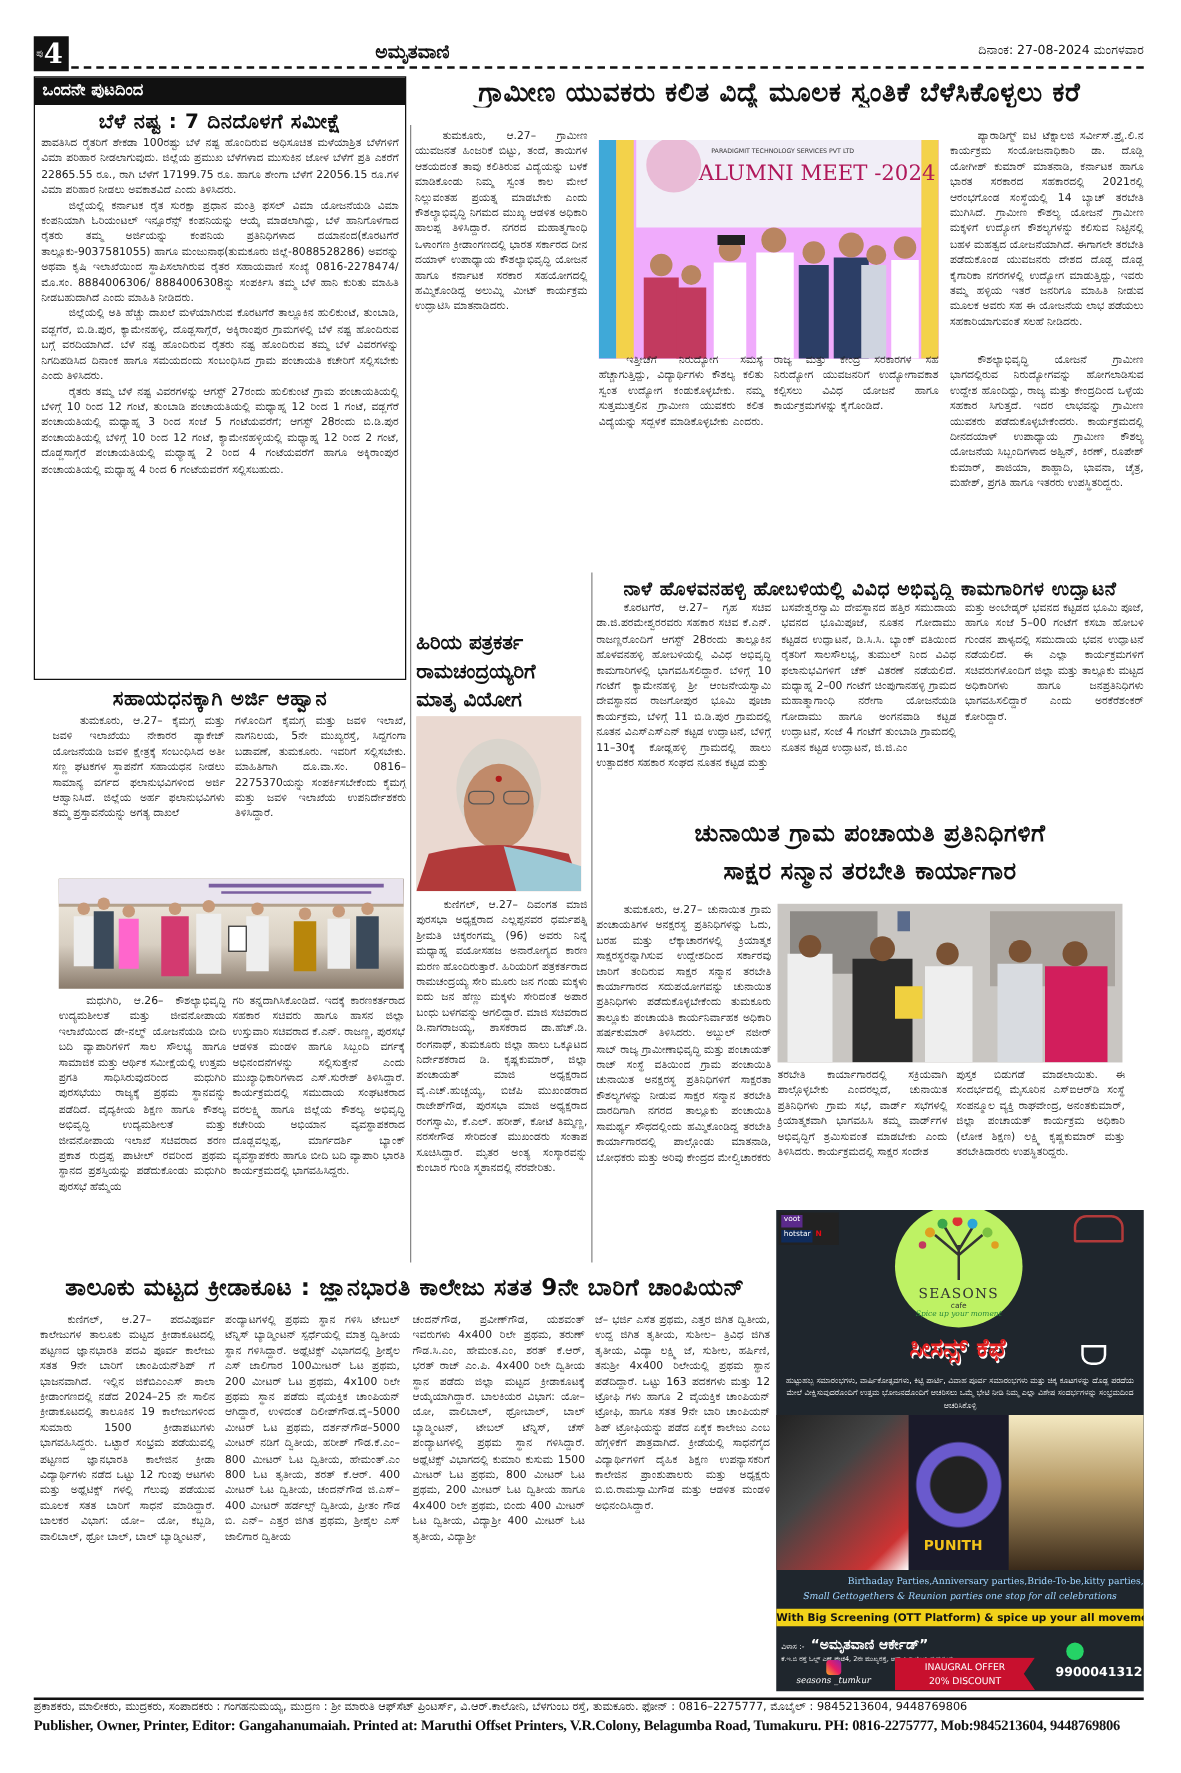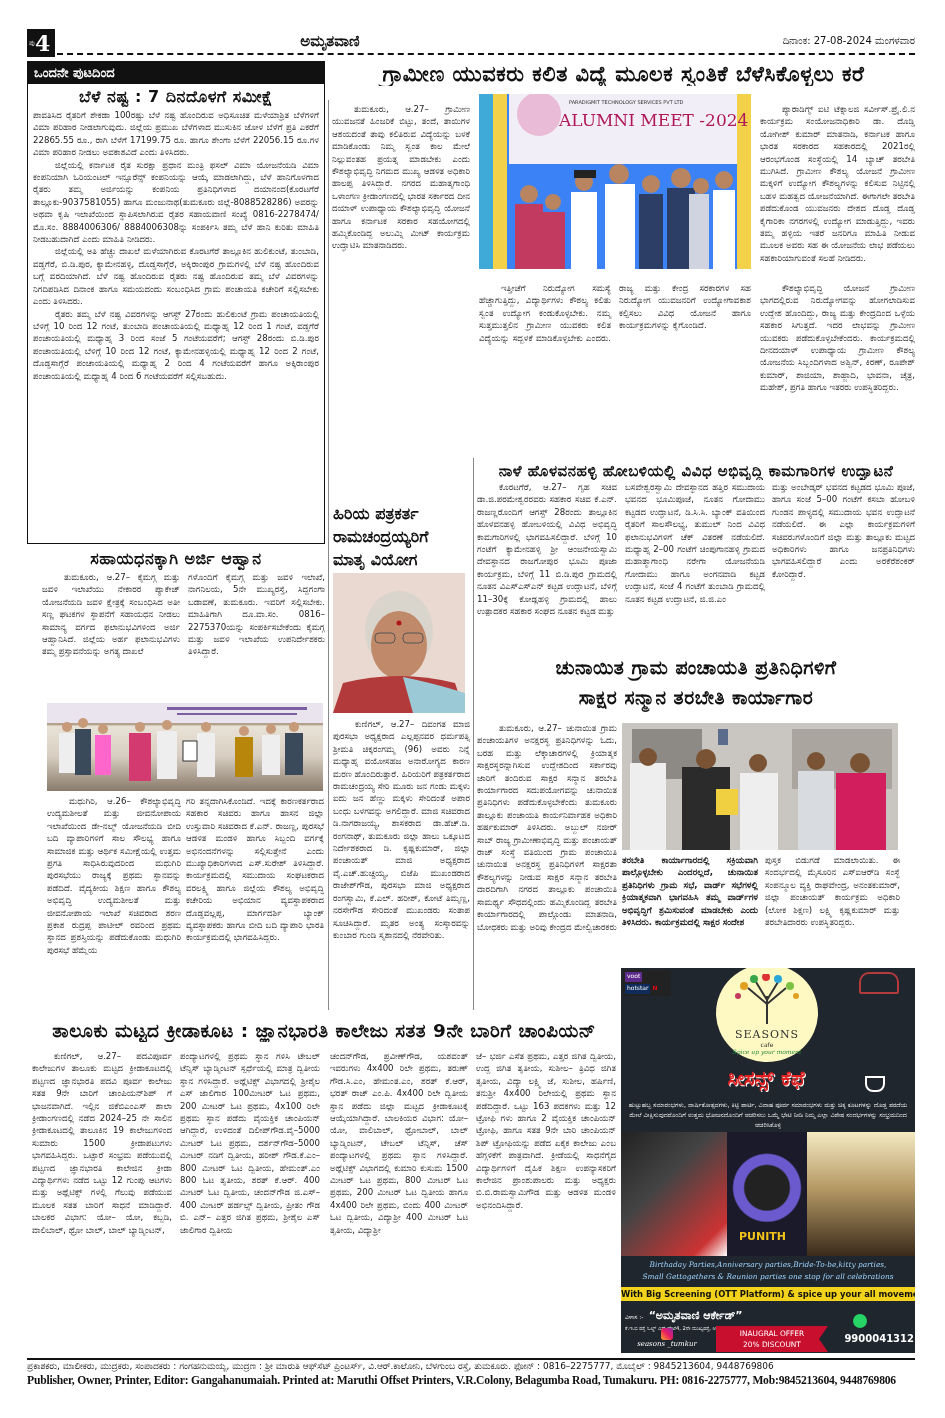--- a/index.html
+++ b/index.html
@@ -97,21 +97,21 @@
     <p>ಮಧುಗಿರಿ, ಆ.26– ಕೌಶಲ್ಯಾಭಿವೃದ್ಧಿ ಉದ್ಯಮಶೀಲತೆ ಮತ್ತು ಜೀವನೋಪಾಯ ಇಲಾಖೆಯಿಂದ ಡೇ-ನಲ್ಮ್ ಯೋಜನೆಯಡಿ ಬೀದಿ ಬದಿ ವ್ಯಾಪಾರಿಗಳಿಗೆ ಸಾಲ ಸೌಲಭ್ಯ ಹಾಗೂ ಸಾಮಾಜಿಕ ಮತ್ತು ಆರ್ಥಿಕ ಸಮೀಕ್ಷೆಯಲ್ಲಿ ಉತ್ತಮ ಪ್ರಗತಿ ಸಾಧಿಸಿರುವುದರಿಂದ ಮಧುಗಿರಿ ಪುರಸಭೆಯು ರಾಜ್ಯಕ್ಕೆ ಪ್ರಥಮ ಸ್ಥಾನವನ್ನು ಪಡೆದಿದೆ. ವೈದ್ಯಕೀಯ ಶಿಕ್ಷಣ ಹಾಗೂ ಕೌಶಲ್ಯ ಅಭಿವೃದ್ಧಿ ಉದ್ಯಮಶೀಲತೆ ಮತ್ತು ಜೀವನೋಪಾಯ ಇಲಾಖೆ ಸಚಿವರಾದ ಶರಣ ಪ್ರಕಾಶ ರುದ್ರಪ್ಪ ಪಾಟೀಲ್ ರವರಿಂದ ಪ್ರಥಮ ಸ್ಥಾನದ ಪ್ರಶಸ್ತಿಯನ್ನು ಪಡೆದುಕೊಂಡು ಮಧುಗಿರಿ ಪುರಸಭೆ ಹೆಮ್ಮೆಯ</p>
   </div>
 <div class="abs body-text" style="left:186px; top:795px; width:138px; height:210px;">
     <p style="text-indent:0">ಗರಿ ತನ್ನದಾಗಿಸಿಕೊಂಡಿದೆ. ಇದಕ್ಕೆ ಕಾರಣಕರ್ತರಾದ ಸಹಕಾರ ಸಚಿವರು ಹಾಗೂ ಹಾಸನ ಜಿಲ್ಲಾ ಉಸ್ತುವಾರಿ ಸಚಿವರಾದ ಕೆ.ಎನ್. ರಾಜಣ್ಣ, ಪುರಸಭೆ ಆಡಳಿತ ಮಂಡಳಿ ಹಾಗೂ ಸಿಬ್ಬಂದಿ ವರ್ಗಕ್ಕೆ ಅಭಿನಂದನೆಗಳನ್ನು ಸಲ್ಲಿಸುತ್ತೇನೆ ಎಂದು ಮುಖ್ಯಾಧಿಕಾರಿಗಳಾದ ಎಸ್.ಸುರೇಶ್ ತಿಳಿಸಿದ್ದಾರೆ. ಕಾರ್ಯಕ್ರಮದಲ್ಲಿ ಸಮುದಾಯ ಸಂಘಟಕರಾದ ವರಲಕ್ಷ್ಮಿ ಹಾಗೂ ಜಿಲ್ಲೆಯ ಕೌಶಲ್ಯ ಅಭಿವೃದ್ಧಿ ಕಚೇರಿಯ ಅಭಿಯಾನ ವ್ಯವಸ್ಥಾಪಕರಾದ ದೊಡ್ಡವಲ್ಲಪ್ಪ, ಮಾರ್ಗದರ್ಶಿ ಬ್ಯಾಂಕ್ ವ್ಯವಸ್ಥಾಪಕರು ಹಾಗೂ ಬೀದಿ ಬದಿ ವ್ಯಾಪಾರಿ ಭಾರತಿ ಕಾರ್ಯಕ್ರಮದಲ್ಲಿ ಭಾಗವಹಿಸಿದ್ದರು.</p>
   </div>
 
 <div class="abs headline" style="left:332px; top:62px; width:583px; font-size:21px; white-space:nowrap; overflow:hidden;">ಗ್ರಾಮೀಣ ಯುವಕರು ಕಲಿತ ವಿದ್ಯೆ ಮೂಲಕ ಸ್ವಂತಿಕೆ ಬೆಳೆಸಿಕೊಳ್ಳಲು ಕರೆ</div>
 <div class="abs body-text" style="left:332px; top:103px; width:138px; height:175px;">
     <p>ತುಮಕೂರು, ಆ.27– ಗ್ರಾಮೀಣ ಯುವಜನತೆ ಹಿಂಜರಿಕೆ ಬಿಟ್ಟು, ತಂದೆ, ತಾಯಿಗಳ ಆಶಯದಂತೆ ತಾವು ಕಲಿತಿರುವ ವಿದ್ಯೆಯನ್ನು ಬಳಕೆ ಮಾಡಿಕೊಂಡು ನಿಮ್ಮ ಸ್ವಂತ ಕಾಲ ಮೇಲೆ ನಿಲ್ಲುವಂತಹ ಪ್ರಯತ್ನ ಮಾಡಬೇಕು ಎಂದು ಕೌಶಲ್ಯಾಭಿವೃದ್ಧಿ ನಿಗಮದ ಮುಖ್ಯ ಆಡಳಿತ ಅಧಿಕಾರಿ ಹಾಲಪ್ಪ ತಿಳಿಸಿದ್ದಾರೆ. ನಗರದ ಮಹಾತ್ಮಗಾಂಧಿ ಒಳಾಂಗಣ ಕ್ರೀಡಾಂಗಣದಲ್ಲಿ ಭಾರತ ಸರ್ಕಾರದ ದೀನ ದಯಾಳ್ ಉಪಾಧ್ಯಾಯ ಕೌಶಲ್ಯಾಭಿವೃದ್ಧಿ ಯೋಜನೆ ಹಾಗೂ ಕರ್ನಾಟಕ ಸರಕಾರ ಸಹಯೋಗದಲ್ಲಿ ಹಮ್ಮಿಕೊಂಡಿದ್ದ ಅಲುಮ್ನಿ ಮೀಟ್ ಕಾರ್ಯಕ್ರಮ ಉದ್ಘಾಟಿಸಿ ಮಾತನಾಡಿದರು.</p>
   </div>
-<div class="abs photo" style="left:479px; top:94px; width:272px; height:175px; background:#3b82f6;">
+<div class="abs photo" style="left:479px; top:112px; width:272px; height:175px; background:#f0abfc;">
   <svg width="272" height="175">
     <rect x="0" y="0" width="14" height="175" fill="#3fa9d8"></rect>
     <rect x="14" y="0" width="14" height="175" fill="#f3d24a"></rect>
     <rect x="258" y="0" width="14" height="175" fill="#f3d24a"></rect>
     <rect x="30" y="0" width="228" height="70" fill="#f1eef7"></rect>
     <circle cx="60" cy="20" r="22" fill="#e59ac0" opacity="0.6"></circle>
     <text x="90" y="10" font-size="5" fill="#333" font-family="DejaVu Sans, sans-serif">PARADIGMIT TECHNOLOGY SERVICES PVT LTD</text>
     <text x="80" y="32" font-size="17" fill="#b0185a" font-family="DejaVu Serif, serif">ALUMNI MEET -2024</text>
     <g fill="#c23a5f">
         <rect x="36" y="110" width="28" height="65"></rect>
@@ -204,21 +204,21 @@
     <g fill="#7a5234">
         <circle cx="26" cy="34" r="9"></circle>
         <circle cx="84" cy="36" r="10"></circle>
         <circle cx="136" cy="40" r="9"></circle>
         <circle cx="194" cy="38" r="9"></circle>
         <circle cx="238" cy="40" r="10"></circle>
       </g>
     <rect x="94" y="66" width="22" height="26" fill="#f0d040"></rect>
   </svg>
 </div>
-<div class="abs body-text" style="left:622px; top:854px; width:136px; height:110px;font-weight:bold;">
+<div class="abs body-text" style="left:622px; top:854px; width:136px; height:110px;">
     <p style="text-indent:0">ತರಬೇತಿ ಕಾರ್ಯಾಗಾರದಲ್ಲಿ ಸಕ್ರಿಯವಾಗಿ ಪಾಲ್ಗೊಳ್ಳಬೇಕು ಎಂದರಲ್ಲದೆ, ಚುನಾಯಿತ ಪ್ರತಿನಿಧಿಗಳು ಗ್ರಾಮ ಸಭೆ, ವಾರ್ಡ್ ಸಭೆಗಳಲ್ಲಿ ಕ್ರಿಯಾತ್ಮಕವಾಗಿ ಭಾಗವಹಿಸಿ ತಮ್ಮ ವಾರ್ಡ್‌ಗಳ ಅಭಿವೃದ್ಧಿಗೆ ಶ್ರಮಿಸುವಂತೆ ಮಾಡಬೇಕು ಎಂದು ತಿಳಿಸಿದರು. ಕಾರ್ಯಕ್ರಮದಲ್ಲಿ ಸಾಕ್ಷರ ಸಂದೇಶ</p>
   </div>
 <div class="abs body-text" style="left:765px; top:854px; width:135px; height:110px;">
     <p style="text-indent:0">ಪುಸ್ತಕ ಬಿಡುಗಡೆ ಮಾಡಲಾಯಿತು. ಈ ಸಂದರ್ಭದಲ್ಲಿ ಮೈಸೂರಿನ ಎಸ್‌ಐಆರ್‌ಡಿ ಸಂಸ್ಥೆ ಸಂಪನ್ಮೂಲ ವ್ಯಕ್ತಿ ರಾಘವೇಂದ್ರ, ಅನಂತಕುಮಾರ್, ಜಿಲ್ಲಾ ಪಂಚಾಯತ್ ಕಾರ್ಯಕ್ರಮ ಅಧಿಕಾರಿ (ಲೋಕ ಶಿಕ್ಷಣ) ಲಕ್ಷ್ಮಿ ಕೃಷ್ಣಕುಮಾರ್ ಮತ್ತು ತರಬೇತಿದಾರರು ಉಪಸ್ಥಿತರಿದ್ದರು.</p>
   </div>
 
 <div class="abs headline" style="left:30px; top:1020px; width:588px; font-size:18.5px; white-space:nowrap; overflow:hidden;">ತಾಲೂಕು ಮಟ್ಟದ ಕ್ರೀಡಾಕೂಟ : ಜ್ಞಾನಭಾರತಿ ಕಾಲೇಜು ಸತತ 9ನೇ ಬಾರಿಗೆ ಚಾಂಪಿಯನ್</div>
 <div class="abs body-text" style="left:32px; top:1050px; width:140px; height:305px;">
     <p>ಕುಣಿಗಲ್, ಆ.27– ಪದವಿಪೂರ್ವ ಕಾಲೇಜುಗಳ ತಾಲೂಕು ಮಟ್ಟದ ಕ್ರೀಡಾಕೂಟದಲ್ಲಿ ಪಟ್ಟಣದ ಜ್ಞಾನಭಾರತಿ ಪದವಿ ಪೂರ್ವ ಕಾಲೇಜು ಸತತ 9ನೇ ಬಾರಿಗೆ ಚಾಂಪಿಯನ್‌ಶಿಪ್ ಗೆ ಭಾಜನವಾಗಿದೆ. ಇಲ್ಲಿನ ಜಿಕೆಬಿಎಂಎಸ್ ಶಾಲಾ ಕ್ರೀಡಾಂಗಣದಲ್ಲಿ ನಡೆದ 2024–25 ನೇ ಸಾಲಿನ ಕ್ರೀಡಾಕೂಟದಲ್ಲಿ ತಾಲೂಕಿನ 19 ಕಾಲೇಜುಗಳಿಂದ ಸುಮಾರು 1500 ಕ್ರೀಡಾಪಟುಗಳು ಭಾಗವಹಿಸಿದ್ದರು. ಒಟ್ಟಾರೆ ಸಂಭ್ರಮ ಪಡೆಯುವಲ್ಲಿ ಪಟ್ಟಣದ ಜ್ಞಾನಭಾರತಿ ಕಾಲೇಜಿನ ಕ್ರೀಡಾ ವಿದ್ಯಾರ್ಥಿಗಳು ನಡೆದ ಒಟ್ಟು 12 ಗುಂಪು ಆಟಗಳು ಮತ್ತು ಅಥ್ಲೆಟಿಕ್ಸ್ ಗಳಲ್ಲಿ ಗೆಲುವು ಪಡೆಯುವ ಮೂಲಕ ಸತತ ಬಾರಿಗೆ ಸಾಧನೆ ಮಾಡಿದ್ದಾರೆ. ಬಾಲಕರ ವಿಭಾಗ: ಯೋ– ಯೋ, ಕಬ್ಬಡಿ, ವಾಲಿಬಾಲ್, ಥ್ರೋ ಬಾಲ್, ಬಾಲ್ ಬ್ಯಾಡ್ಮಿಂಟನ್,</p>
   </div>
@@ -232,21 +232,21 @@
     <p style="text-indent:0">ಜೆ– ಭರ್ಜಿ ಎಸೆತ ಪ್ರಥಮ, ಎತ್ತರ ಜಿಗಿತ ದ್ವಿತೀಯ, ಉದ್ದ ಜಿಗಿತ ತೃತೀಯ, ಸುಶೀಲ– ತ್ರಿವಿಧ ಜಿಗಿತ ತೃತೀಯ, ವಿದ್ಯಾ ಲಕ್ಷ್ಮಿ ಜೆ, ಸುಶೀಲ, ಹರ್ಷಿಣಿ, ತನುಶ್ರೀ 4x400 ರಿಲೇಯಲ್ಲಿ ಪ್ರಥಮ ಸ್ಥಾನ ಪಡೆದಿದ್ದಾರೆ. ಒಟ್ಟು 163 ಪದಕಗಳು ಮತ್ತು 12 ಟ್ರೋಫಿ ಗಳು ಹಾಗೂ 2 ವೈಯಕ್ತಿಕ ಚಾಂಪಿಯನ್ ಟ್ರೋಫಿ, ಹಾಗೂ ಸತತ 9ನೇ ಬಾರಿ ಚಾಂಪಿಯನ್ ಶಿಪ್ ಟ್ರೋಫಿಯನ್ನು ಪಡೆದ ಏಕೈಕ ಕಾಲೇಜು ಎಂಬ ಹೆಗ್ಗಳಿಕೆಗೆ ಪಾತ್ರವಾಗಿದೆ. ಕ್ರೀಡೆಯಲ್ಲಿ ಸಾಧನೆಗೈದ ವಿದ್ಯಾರ್ಥಿಗಳಿಗೆ ದೈಹಿಕ ಶಿಕ್ಷಣ ಉಪನ್ಯಾಸಕರಿಗೆ ಕಾಲೇಜಿನ ಪ್ರಾಂಶುಪಾಲರು ಮತ್ತು ಅಧ್ಯಕ್ಷರು ಬಿ.ಬಿ.ರಾಮಸ್ವಾಮಿಗೌಡ ಮತ್ತು ಆಡಳಿತ ಮಂಡಳಿ ಅಭಿನಂದಿಸಿದ್ದಾರೆ.</p>
   </div>
 
 <div class="abs ad">
   <div class="abs" style="left:2px; top:2px; width:48px; height:26px; background:#222; font-size:6px; color:#fff; display:flex; flex-wrap:wrap; gap:2px; padding:2px;">
     <span style="background:#5b2a8a; padding:0 2px;">voot</span>
     <span style="background:#0f2b5b; padding:0 2px;">hotstar</span>
     <span style="color:#e50914; font-weight:bold;">N</span>
   </div>
   <div class="abs" style="left:238px; top:4px; width:40px; height:22px; border:2px solid #b23a3a; border-radius:10px 10px 2px 2px;"></div>
-  <div class="abs" style="left:95px; top:-4px; width:102px; height:98px; background:#fef9c3; border-radius:50%; text-align:center;">
+  <div class="abs" style="left:95px; top:-4px; width:102px; height:98px; background:#bef264; border-radius:50%; text-align:center;">
     <svg width="102" height="50" style="margin-top:10px;">
       <path d="M51 50 L51 22 M51 30 L32 14 M51 30 L70 14 M51 26 L40 8 M51 26 L62 8" stroke="#333" stroke-width="2" fill="none"></path>
       <g>
           <circle cx="28" cy="12" r="4" fill="#e0a020"></circle>
           <circle cx="38" cy="5" r="4" fill="#3aa64a"></circle>
           <circle cx="50" cy="3" r="4" fill="#d33"></circle>
           <circle cx="62" cy="5" r="4" fill="#2aa6d8"></circle>
           <circle cx="74" cy="12" r="4" fill="#7cc242"></circle>
           <circle cx="22" cy="22" r="3" fill="#c23a5f"></circle>
           <circle cx="80" cy="22" r="3" fill="#e0a020"></circle>
@@ -258,21 +258,21 @@
   </div>
   <div class="abs" style="left:60px; top:98px; width:170px; text-align:center; font-size:20px; font-weight:bold; color:#e02020; text-shadow:1px 1px 0 #fff;">ಸೀಸನ್ಸ್ ಕೆಫೆ</div>
   <div class="abs" style="left:244px; top:108px; width:20px; height:16px; border:2px solid #fff; border-radius:0 0 8px 8px;"></div>
   <div class="abs" style="left:6px; top:132px; width:282px; font-size:6.3px; line-height:10px; color:#fff; text-align:center;">ಹುಟ್ಟುಹಬ್ಬ ಸಮಾರಂಭಗಳು, ವಾರ್ಷಿಕೋತ್ಸವಗಳು, ಕಿಟ್ಟಿ ಪಾರ್ಟಿ, ವಿವಾಹ ಪೂರ್ವ ಸಮಾರಂಭಗಳು ಮತ್ತು ಚಿಕ್ಕ ಕೂಟಗಳನ್ನು ದೊಡ್ಡ ಪರದೆಯ ಮೇಲೆ ವೀಕ್ಷಿಸುವುದರೊಂದಿಗೆ ಉತ್ತಮ ಭೋಜನದೊಂದಿಗೆ ಆಚರಿಸಲು ಒಮ್ಮೆ ಭೇಟಿ ನೀಡಿ ನಿಮ್ಮ ಎಲ್ಲಾ ವಿಶೇಷ ಸಂದರ್ಭಗಳನ್ನು ಸಂಭ್ರಮದಿಂದ ಆಚರಿಸಿಕೊಳ್ಳಿ</div>
   <div class="abs" style="left:0; top:164px; width:294px; height:124px; display:grid; grid-template-columns:106px 80px 108px; gap:0;">
     <div style="background:linear-gradient(135deg,#222 0%,#444 40%,#c33 85%,#fff 100%);"></div>
     <div style="background:radial-gradient(circle at 50% 45%, #222 0 28%, #6a5acd 30% 42%, #1a1a2a 44%);"></div>
     <div style="background:linear-gradient(180deg,#f4e9c2 0%,#b69a66 45%,#3a2a1a 100%);"></div>
   </div>
   <div class="abs" style="left:118px; top:262px; width:60px; text-align:left; font-weight:bold; font-size:11px; color:#f2c21a;">PUNITH</div>
-  <div class="abs" style="left:0; top:292px; width:294px; text-align:center; font-family:'DejaVu Serif',serif; font-style:italic; font-size:7.4px; color:#9fd4ff;">Birthaday Parties,Anniversary parties,Bride-To-be,kitty parties,</div>
+  <div class="abs" style="left:0; top:292px; width:294px; text-align:right; font-family:'DejaVu Serif',serif; font-size:7.4px; color:#9fd4ff;">Birthaday Parties,Anniversary parties,Bride-To-be,kitty parties,</div>
   <div class="abs" style="left:0; top:304px; width:294px; text-align:center; font-family:'DejaVu Serif',serif; font-style:italic; font-size:7.4px; color:#9fd4ff;">Small Gettogethers &amp; Reunion parties one stop for all celebrations</div>
   <div class="abs" style="left:0; top:319px; width:294px; height:14px; background:#f2d21a; color:#111; text-align:center; font-weight:bold; font-size:8.4px; line-height:14px; white-space:nowrap; overflow:hidden;">With Big Screening (OTT Platform) &amp; spice up your all movements</div>
   <div class="abs" style="left:4px; top:336px; width:200px; color:#fff;">
     <span style="font-size:6px;">ವಿಳಾಸ :-</span>
     <span style="font-size:11px; font-weight:bold;">“ಅಮೃತವಾಣಿ ಆರ್ಕೇಡ್”</span>
     <div style="font-size:5.2px; margin-top:2px; white-space:nowrap;">ಕೆ.ಇ.ಬಿ ರಸ್ತೆ ಓಲ್ಡ್ ಎಸ್ ಪೇಟೆ4, 2ನೇ ಮುಖ್ಯರಸ್ತೆ, ಆರ್.ಪಿ ಕಾಲೋನಿ ತುಮಕೂರು</div>
   </div>
   <div class="abs" style="left:40px; top:360px; width:12px; height:12px; border-radius:3px; background:linear-gradient(45deg,#f9a825,#e91e63,#8e24aa);"></div>
   <div class="abs" style="left:6px; top:372px; width:80px; text-align:center; font-family:'DejaVu Serif',serif; font-style:italic; font-size:7px; color:#fff;">seasons _tumkur</div>
   <div class="abs" style="left:95px; top:358px; width:112px; height:26px; background:#c8102e; color:#fff; text-align:center; font-size:7.4px; line-height:11px; padding-top:2px; clip-path:polygon(0 0,100% 0,92% 50%,100% 100%,0 100%);">

